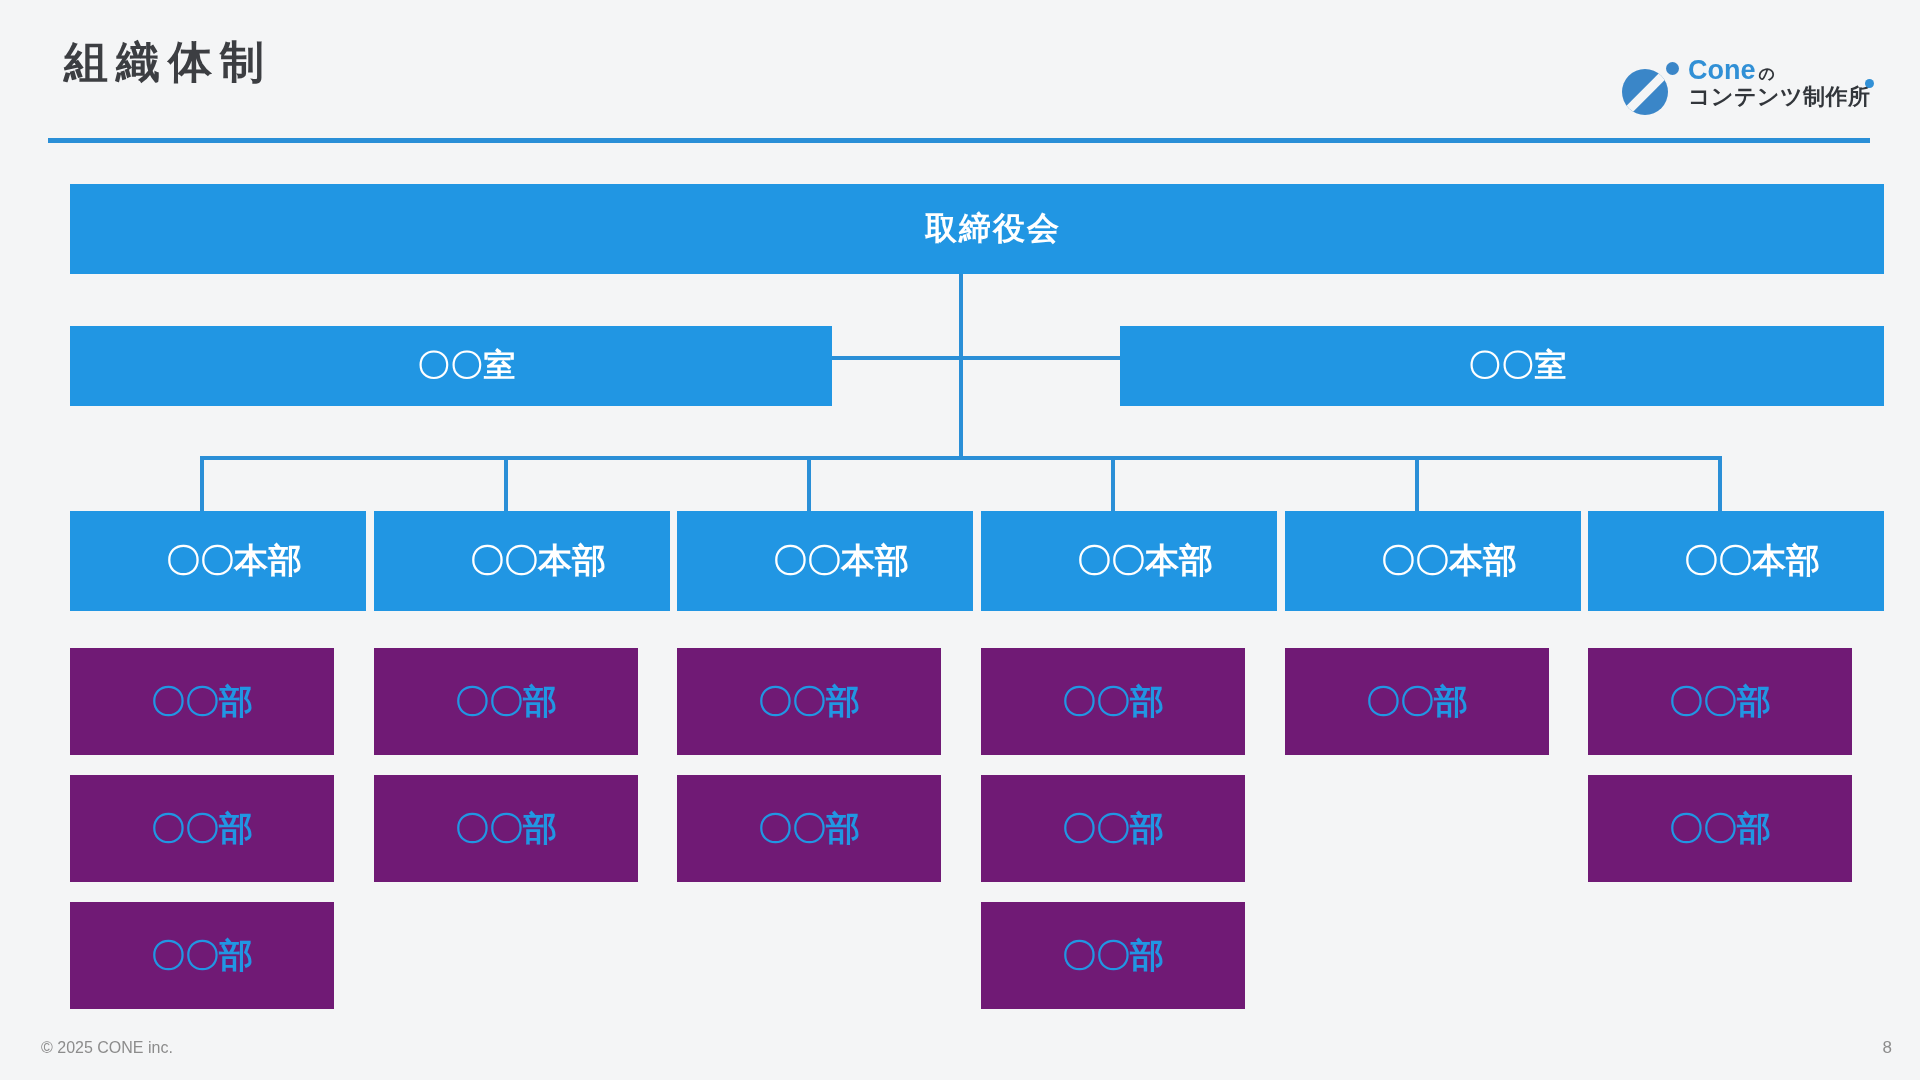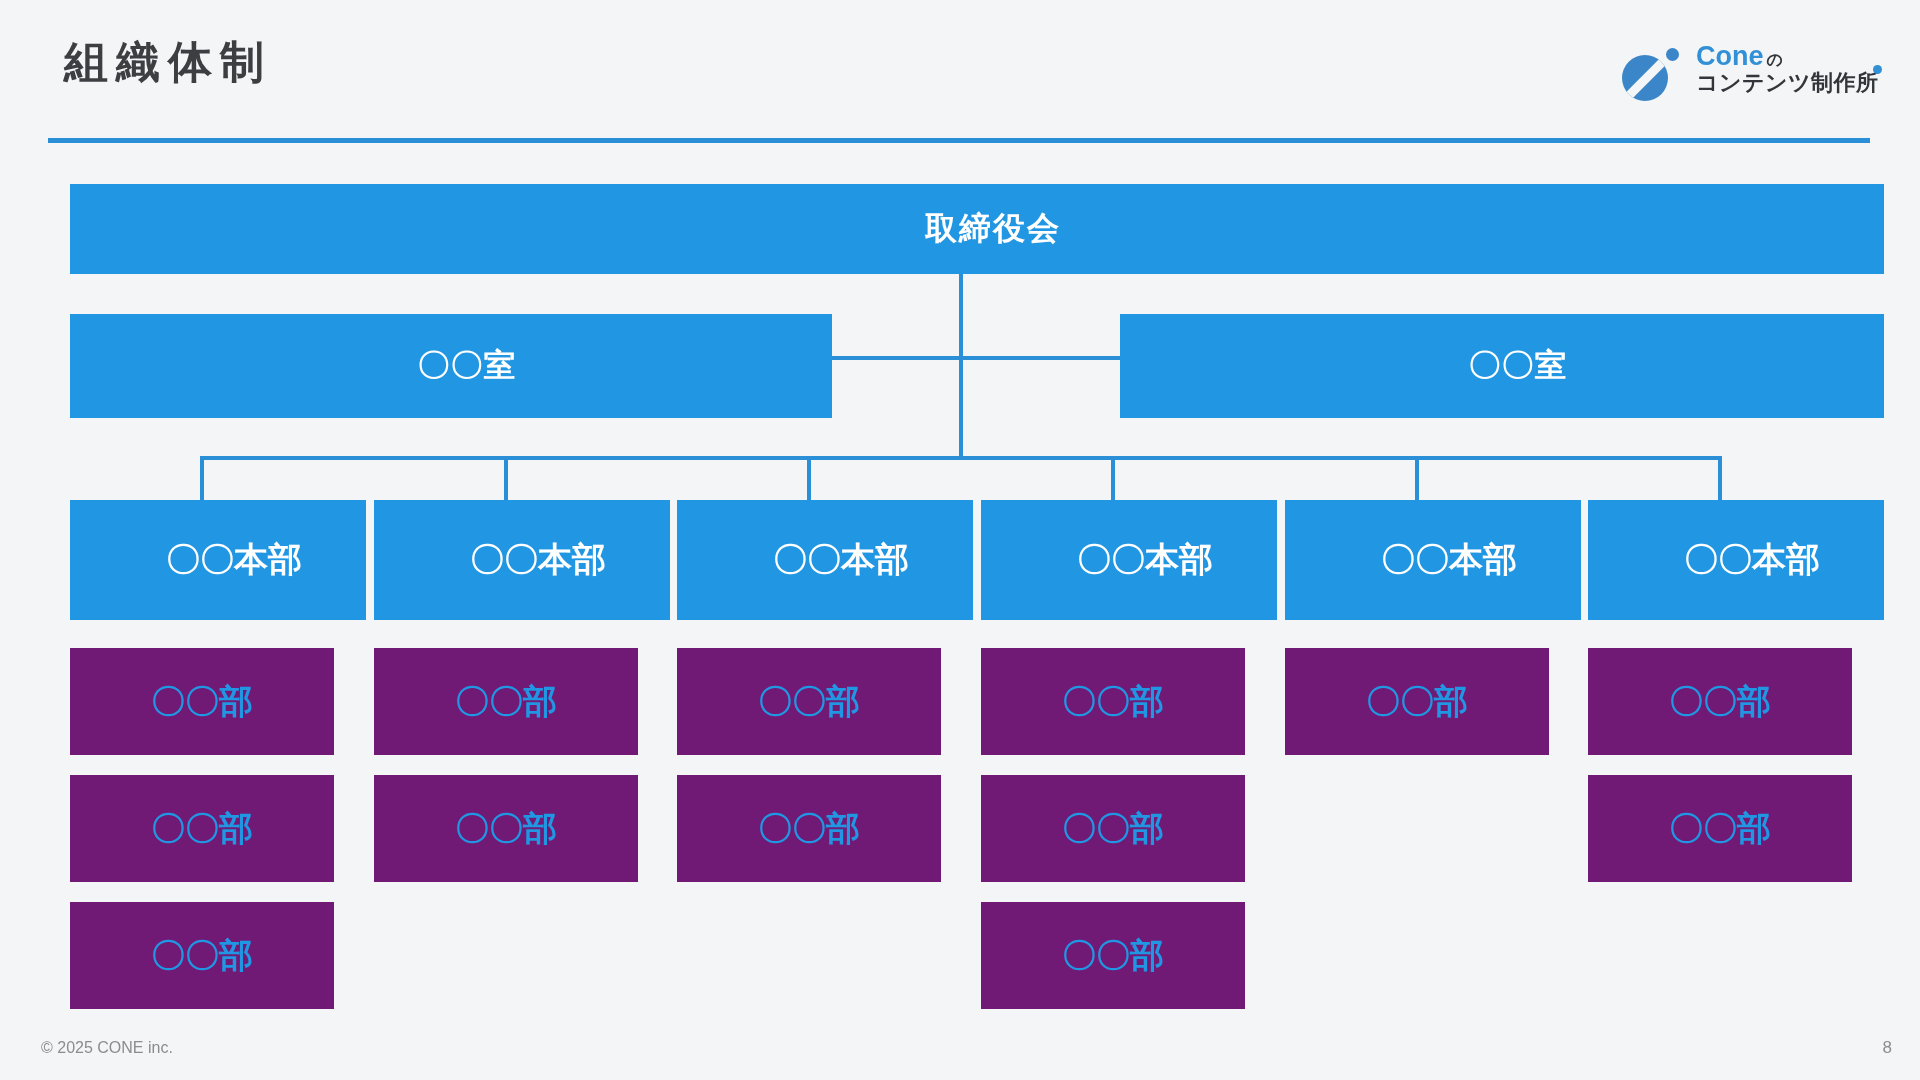--- a/index.html
+++ b/index.html
@@ -13,21 +13,21 @@
   .page-title{
     position:absolute;left:64px;top:36px;
     font-size:44px;font-weight:bold;color:var(--title,#3c3e42);
     letter-spacing:8px;line-height:1.2;
   }
   .title-rule{
     position:absolute;left:48px;top:138px;width:1822px;height:5px;
     background:var(--line,#2a8fd7);
   }
   
-  .logo{position:absolute;left:1620px;top:42px;display:flex;align-items:flex-start;gap:8px;}
+  .logo{position:absolute;left:1620px;top:56px;display:flex;align-items:flex-start;}
   .logo-mark{position:relative;width:62px;height:66px;flex:0 0 auto;}
   .logo-circle{
     position:absolute;left:2px;top:13px;width:46px;height:46px;border-radius:50%;
     background:var(--logoBlue,#3a86c8);overflow:hidden;
   }
   .logo-stripe{
     position:absolute;left:-12px;top:19px;width:72px;height:9px;
     background:var(--bg,#f4f5f6);transform:rotate(-45deg);
   }
   .logo-dot{
@@ -44,24 +44,24 @@
   .logo-line2-dot{
     position:absolute;right:-3px;top:-5px;width:9px;height:9px;border-radius:50%;
     background:var(--coneBlue,#3190d6);
   }
   
   .box{
     position:absolute;background:var(--accent,#2196e3);color:#fff;
     display:flex;align-items:center;justify-content:center;font-weight:bold;padding-left:32px;
   }
   .root-box{left:70px;top:184px;width:1782px;height:90px;font-size:32px;letter-spacing:2px;}
-  .office-box{top:314px;height:104px;font-size:32px;letter-spacing:1px;}
+  .office-box{top:326px;height:80px;font-size:32px;letter-spacing:1px;}
   .office-left{left:70px;width:730px;}
   .office-right{left:1120px;width:732px;}
-  .division-box{top:500px;width:264px;height:120px;font-size:34px;}
+  .division-box{top:511px;width:264px;height:100px;font-size:34px;}
   .dept-box{
     position:absolute;width:264px;height:107px;background:#701a75;
     color:var(--accent,#2196e3);font-weight:bold;font-size:34px;
     display:flex;align-items:center;justify-content:center;
   }
   
   .cline{position:absolute;background:var(--line,#2a8fd7);}
   .v-root{left:959px;top:274px;width:4px;height:185px;}
   .h-offices{left:800px;top:356px;width:320px;height:4px;}
   .bus{left:200px;top:456px;width:1522px;height:4px;}

